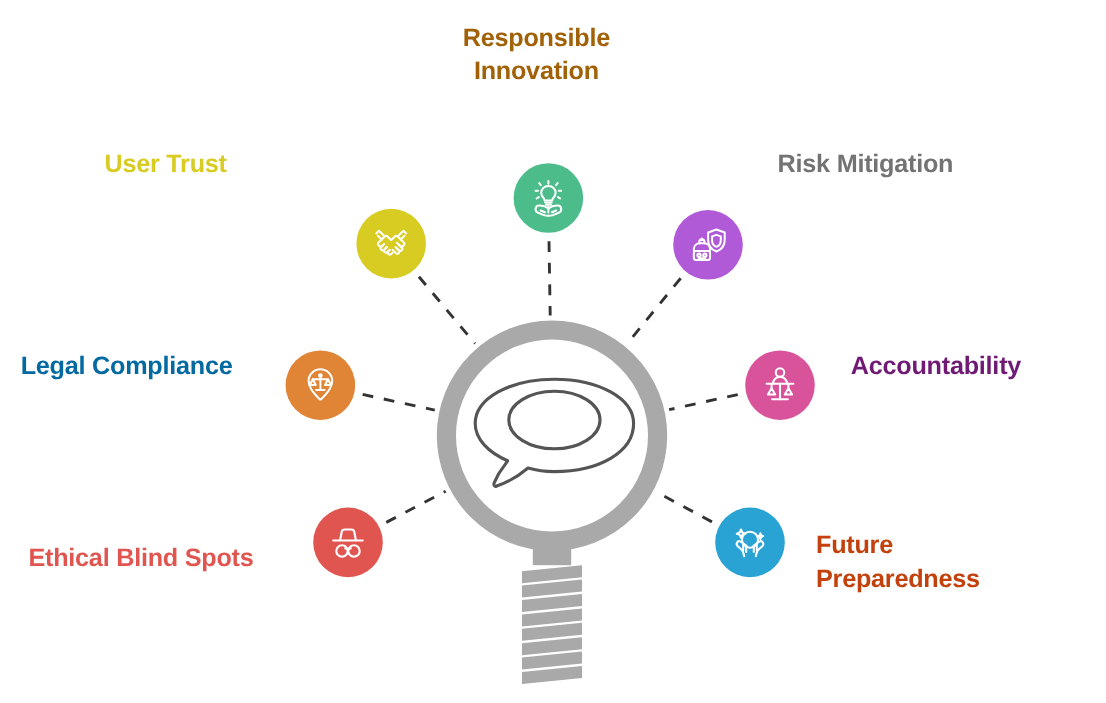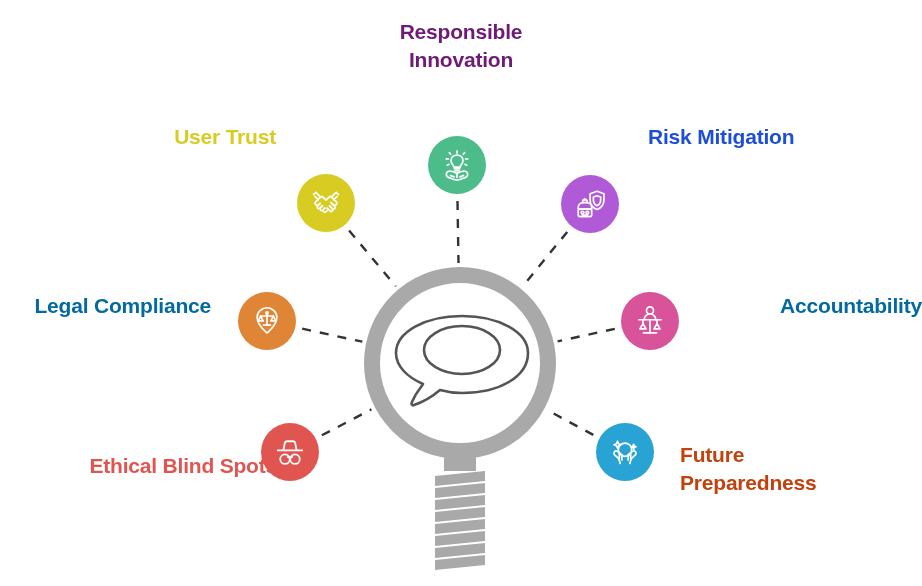--- a/index.html
+++ b/index.html
@@ -47,21 +47,21 @@
 
   .node-label {
     position: absolute;
     font-weight: bold;
     font-size: 21px;
     line-height: 1.35;
     letter-spacing: -0.2px;
     white-space: pre-line;
   }
   .lbl-right { text-align: left; }
-  .lbl-left  { text-align: right; }
+  .lbl-left  { text-align: center; }
   .lbl-center{ text-align: center; }
 </style>
 </head>
 <body>
 
 <div id="stage">
 
   <svg id="connector-layer" viewBox="0 0 922 586" xmlns="http://www.w3.org/2000/svg">
     <g id="spokes" stroke="#333333" stroke-width="2.4" stroke-dasharray="9 9" fill="none">
         <line x1="457.5" y1="201.0" x2="458.5" y2="263.0"></line>
@@ -114,21 +114,21 @@
             <path d="M15 6.2c-3.1 0-5.3 2.2-5.3 5 0 1.9 1 3 1.8 3.9.5.6.7 1 .7 1.7h5.6c0-.7.2-1.1.7-1.7.8-.9 1.8-2 1.8-3.9 0-2.8-2.2-5-5.3-5z"></path>
             <path d="M12.6 18.3h4.8M13.2 20h3.6"></path>
             <path d="M15 2.6v1.9M8.2 4.1l1.2 1.4M21.8 4.1l-1.2 1.4M5.6 9.6h1.8M24.4 9.6h-1.8M6.4 15.3l1.6-.9M23.6 15.3l-1.6-.9"></path>
             <path d="M15 21.4v4.3"></path>
             <path d="M15 22.6c-2.1-1.6-4.6-2.3-7-2.1-1.3.1-2.2 1-2.4 2.2-.2 1.4.5 2.7 1.8 3.2l4.3 1.7c1 .4 2.1.5 3.3.5"></path>
             <path d="M15 22.6c2.1-1.6 4.6-2.3 7-2.1 1.3.1 2.2 1 2.4 2.2.2 1.4-.5 2.7-1.8 3.2l-4.3 1.7c-1 .4-2.1.5-3.3.5"></path>
             <path d="M9.3 24.2l3.1 1.3M20.7 24.2l-3.1 1.3"></path>
           </g>
         </svg>
       </div>
-      <div class="node-label lbl-center" style="color: #701a75; top: 18px; left: 261px; width: 400px;">Responsible
+      <div class="node-label lbl-center" style="color: #a16207; top: 18px; left: 247px; width: 400px;">Responsible
 Innovation</div>
       <div class="node-icon" style="left: 297px; top: 174px; background: rgb(216, 204, 34);">
         <svg width="34" height="34" viewBox="0 0 30 30">
           <g fill="none" stroke="#fff" stroke-width="1.5" stroke-linecap="round" stroke-linejoin="round">
             <path d="M14.9 12.3l-2.6-2.5c-.6-.6-1.5-.6-2.1 0l-4.4 4.3c-.6.6-.6 1.5 0 2.1l.5.5c.6.6 1.5.6 2.1 0l1.3-1.3"></path>
             <path d="M9.7 15.4l-2 2c-.6.6-.6 1.5 0 2.1.6.6 1.5.6 2.1 0l2-2"></path>
             <path d="M11.8 17.5l-1.6 1.6c-.6.6-.6 1.5 0 2.1.6.6 1.5.6 2.1 0l1.6-1.6"></path>
             <path d="M13.9 19.6l-1 1c-.6.6-.6 1.5 0 2.1.6.6 1.5.6 2.1 0l1-1"></path>
             <path d="M15.1 12.3l2.6-2.5c.6-.6 1.5-.6 2.1 0l4.4 4.3c.6.6.6 1.5 0 2.1l-.5.5c-.6.6-1.5.6-2.1 0l-2.4-2.3"></path>
             <path d="M16 19.6l2.5 2.4c.6.6 1.5.6 2.1 0 .6-.6.6-1.5 0-2.1l-2.4-2.3"></path>
@@ -147,21 +147,21 @@
             <path d="M8.6 13.9v-1.1a1.9 1.9 0 1 1 3.8 0v1.1"></path>
             <path d="M4.6 18.1c0-2.4 2-4.3 4.4-4.3h3.1c2.4 0 4.4 1.9 4.4 4.3v1.4H4.6z"></path>
             <rect x="4.6" y="19.5" width="11.9" height="6.6" rx="1.6"></rect>
             <circle cx="8.4" cy="22.6" r="1.2"></circle>
             <circle cx="12.7" cy="22.6" r="1.2"></circle>
             <path d="M8.2 24.9h4.7"></path>
             <path d="M10.5 10.4v1.3"></path>
           </g>
         </svg>
       </div>
-      <div class="node-label lbl-right" style="color: #1d4ed8; top: 123px; left: 648px; width: 274px;">Risk Mitigation</div>
+      <div class="node-label lbl-right" style="color: #737373; top: 123px; left: 648px; width: 274px;">Risk Mitigation</div>
       <div class="node-icon" style="left: 238px; top: 292px; background: rgb(224, 132, 53);">
         <svg width="34" height="34" viewBox="0 0 30 30">
           <g fill="none" stroke="#fff" stroke-width="1.5" stroke-linecap="round" stroke-linejoin="round">
             <path d="M15 3.3c-4.8 0-8.7 3.8-8.7 8.5 0 5.6 5.7 11.2 8 13.3.4.4 1 .4 1.4 0 2.3-2.1 8-7.7 8-13.3 0-4.7-3.9-8.5-8.7-8.5z"></path>
             <path d="M15 7.9v10.6"></path>
             <path d="M9.4 10.6h11.2"></path>
             <path d="M11.9 18.6h6.2"></path>
             <path d="M9.4 10.6l-2.2 4.3h4.4z"></path>
             <path d="M20.6 10.6l-2.2 4.3h4.4z"></path>
             <circle cx="15" cy="7.9" r="1"></circle>
@@ -176,33 +176,33 @@
             <path d="M9.9 13.9c0-2.8 2.3-5.1 5.1-5.1s5.1 2.3 5.1 5.1"></path>
             <path d="M5.2 13.9h19.6"></path>
             <path d="M15 13.9v11.5"></path>
             <path d="M9.2 25.4h11.6"></path>
             <path d="M8.8 13.9v3.4M21.2 13.9v3.4"></path>
             <path d="M8.8 17.3l-2.7 4.6h5.4z"></path>
             <path d="M21.2 17.3l-2.7 4.6h5.4z"></path>
           </g>
         </svg>
       </div>
-      <div class="node-label lbl-right" style="color: #0369a1; top: 292px; left: 709px; width: 213px; text-align: right;">Accountability</div>
+      <div class="node-label lbl-right" style="color: #701a75; top: 292px; left: 709px; width: 213px;">Accountability</div>
       <div class="node-icon" style="left: 261px; top: 423px; background: rgb(225, 85, 80);">
         <svg width="34" height="34" viewBox="0 0 30 30">
           <g fill="none" stroke="#fff" stroke-width="1.6" stroke-linecap="round" stroke-linejoin="round">
             <path d="M9.2 13.3l1.2-6.1c.2-1 1.1-1.7 2.1-1.7h5c1 0 1.9.7 2.1 1.7l1.2 6.1"></path>
             <path d="M4.2 13.6h21.6"></path>
             <circle cx="10.6" cy="21.3" r="4.2"></circle>
             <circle cx="19.4" cy="21.3" r="4.2"></circle>
             <path d="M14.8 20.3c-.5-.6-1.1-.9-1.8-.9M15.2 20.3c.5-.6 1.1-.9 1.8-.9"></path>
           </g>
         </svg>
       </div>
-      <div class="node-label lbl-left" style="color: rgb(225, 85, 80); top: 452px; left: 0px; width: 235px; margin-left: 42px;">Ethical Blind Spots</div>
+      <div class="node-label lbl-left" style="color: rgb(225, 85, 80); top: 452px; left: 0px; width: 235px;">Ethical Blind Spots</div>
       <div class="node-icon" style="left: 596px; top: 423px; background: rgb(41, 163, 212);">
         <svg width="34" height="34" viewBox="0 0 30 30">
           <g fill="none" stroke="#fff" stroke-width="1.5" stroke-linecap="round" stroke-linejoin="round">
             <circle cx="15" cy="13" r="5.9"></circle>
             <path d="M8.4 5.5l.9 2.2 2.2.9-2.2.9-.9 2.2-.9-2.2-2.2-.9 2.2-.9z"></path>
             <path d="M22.6 8.3l.6 1.5 1.5.6-1.5.6-.6 1.5-.6-1.5-1.5-.6 1.5-.6z"></path>
             <path d="M12.5 17.7c-1.4-1.4-3-2.6-4.4-3.3-1-.5-2.1-.2-2.6.7-.5.9-.3 2 .5 2.7l2.3 2c.9.8 1.5 1.8 1.8 2.9l.6 2.4"></path>
             <path d="M17.5 17.7c1.4-1.4 3-2.6 4.4-3.3 1-.5 2.1-.2 2.6.7.5.9.3 2-.5 2.7l-2.3 2c-.9.8-1.5 1.8-1.8 2.9l-.6 2.4"></path>
             <path d="M10 16.5v4.4M12.2 17.9v4.1M20 16.5v4.4M17.8 17.9v4.1"></path>
           </g>

